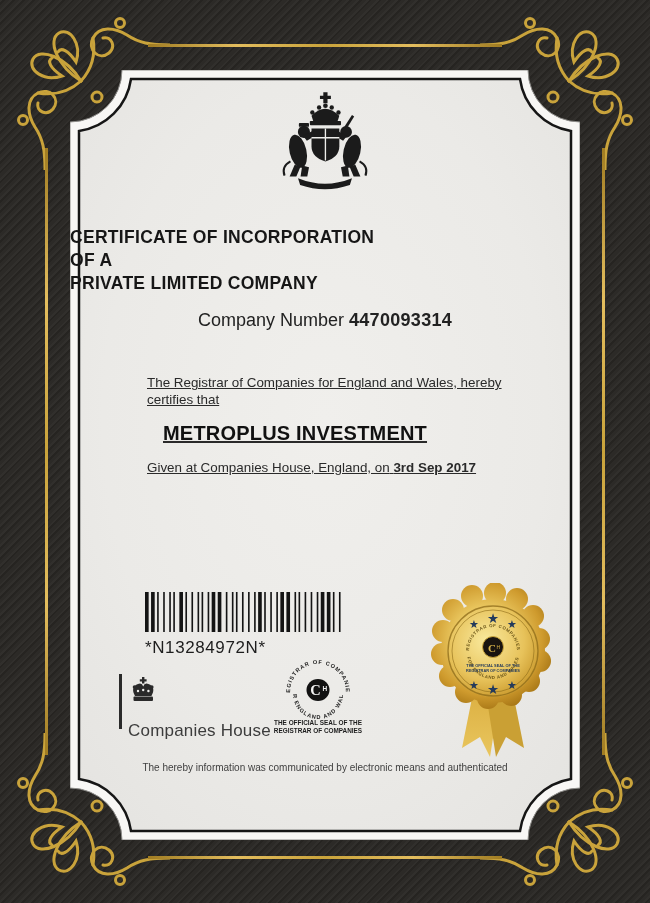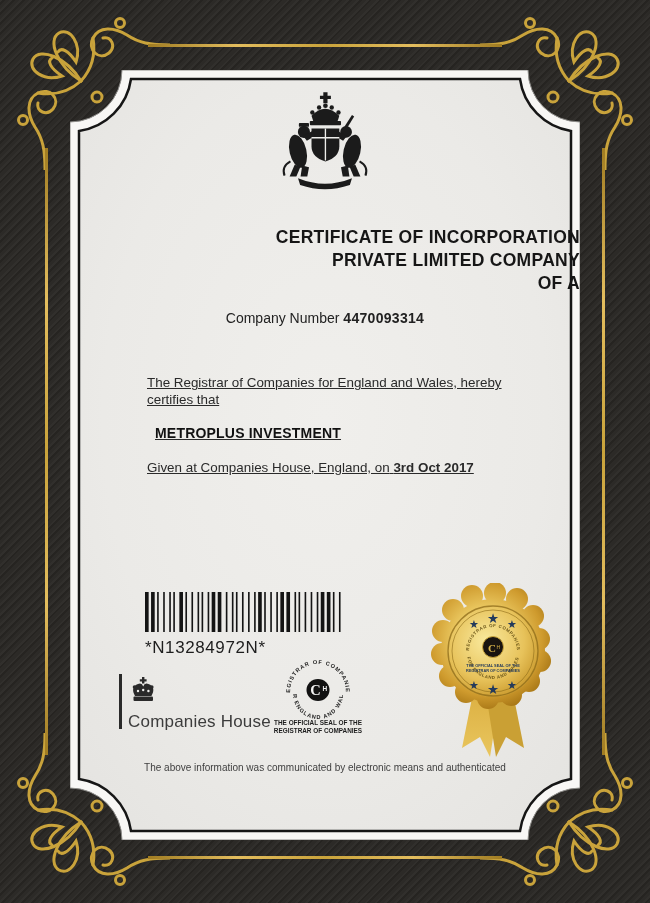--- a/index.html
+++ b/index.html
@@ -19,33 +19,33 @@
   
   .orn{position:absolute;width:170px;height:170px;}
   .orn.tl{top:0;left:0;}
   .orn.tr{top:0;right:0;transform:scaleX(-1);}
   .orn.bl{bottom:0;left:0;transform:scaleY(-1);}
   .orn.br{bottom:0;right:0;transform:scale(-1,-1);}
   
   .paper-svg{position:absolute;left:70px;top:70px;}
   .content{position:absolute;left:70px;top:70px;width:510px;height:770px;color:#1c1c1c;}
   .coat{position:absolute;left:50%;top:20px;transform:translateX(-50%);}
-  .title-block{position:absolute;top:156px;left:0;width:100%;text-align:right;
+  .title-block{position:absolute;top:156px;left:0;width:100%;text-align:left;
     font-weight:bold;font-size:17.5px;line-height:23px;letter-spacing:.3px;color:#161616;}
-  .company-number{position:absolute;top:240px;left:0;width:100%;text-align:center;font-size:14px;color:#222;}
+  .company-number{position:absolute;top:240px;left:0;width:100%;text-align:center;font-size:18px;color:#222;}
   .company-number b{letter-spacing:.3px;}
   .textblock{position:absolute;left:77px;top:305px;width:404px;font-size:13.4px;line-height:16.5px;color:#2a2a2a;text-decoration:underline;}
-  .textblock .name{font-size:14px;font-weight:bold;letter-spacing:.2px;color:#111;margin:13px 0 9px 8px;line-height:24px;}
+  .textblock .name{font-size:20px;font-weight:bold;letter-spacing:.2px;color:#111;margin:13px 0 9px 16px;line-height:24px;}
   .textblock .given{margin-top:15px;}
   .barcode-wrap{position:absolute;left:75px;top:522px;}
   .barcode-text{position:absolute;left:75px;top:568px;font-size:17px;letter-spacing:.6px;color:#1d1d1d;}
   .ch-logo{position:absolute;left:49px;top:604px;width:190px;height:56px;}
   .ch-bar{position:absolute;left:0;top:0;width:2.5px;height:55px;background:#2a2a2a;}
   .ch-crown{position:absolute;left:9px;top:1px;}
-  .ch-name{position:absolute;left:9px;top:38px;font-size:17px;color:#3c3c3c;letter-spacing:.2px;text-align:right;}
+  .ch-name{position:absolute;left:9px;top:47px;font-size:17px;color:#3c3c3c;letter-spacing:.2px;text-align:right;}
   .reg-seal{position:absolute;left:200px;top:578px;}
   .gold-seal{position:absolute;left:356px;top:513px;}
   .footer{position:absolute;top:692px;left:0;width:100%;text-align:center;
     font-size:10px;line-height:12px;color:#3f3f3f;}
 </style>
 </head>
 <body>
 
 <div class="page">
 
@@ -150,35 +150,35 @@
         <path d="M29,84 q-11,6 -7,17"></path>
         <path d="M111,84 q11,6 7,17"></path>
       </g>
       <g stroke="#ededea" stroke-width="1.6" fill="none">
         <path d="M70.5,45 v38 M54,56 h33"></path>
       </g>
     </svg>
 
     <div class="title-block">
       <div>CERTIFICATE OF INCORPORATION</div>
+      <div>OF A</div>
       <div>PRIVATE LIMITED COMPANY</div>
-      <div>OF A</div>
     </div>
 
     <div class="company-number">
       <span>Company Number</span>
       <b>4470093314</b>
     </div>
 
     <div class="textblock">
       <div>The Registrar of Companies for England and Wales, hereby certifies that</div>
       <div class="name">METROPLUS INVESTMENT</div>
       <div class="given">
         <span>Given at Companies House, England, on</span>
-        <b>3rd Oct 2017</b>
+        <b>3rd Sep 2017</b>
       </div>
     </div>
 
     <div class="barcode-wrap">
       <svg id="barcode-svg" width="200" height="40">
           <rect x="0.00" y="0" width="3.64" height="40" fill="#141414"></rect>
           <rect x="6.06" y="0" width="3.64" height="40" fill="#141414"></rect>
           <rect x="12.12" y="0" width="1.62" height="40" fill="#141414"></rect>
           <rect x="18.18" y="0" width="1.62" height="40" fill="#141414"></rect>
           <rect x="24.24" y="0" width="1.62" height="40" fill="#141414"></rect>
@@ -311,17 +311,17 @@
       </text>
       <circle cx="67" cy="64" r="10.5" fill="#191410"></circle>
       <circle cx="67" cy="64" r="10.5" fill="none" stroke="#caa53c" stroke-width="1"></circle>
       <text x="66" y="68.5" font-size="11" font-weight="bold" font-family="Liberation Serif, serif" fill="#d9b44a" text-anchor="middle">C</text>
       <text x="70.5" y="65.5" font-size="5" fill="#d9b44a">H</text>
       <text x="67" y="84" font-size="3.9" font-weight="bold" fill="#233a5c" text-anchor="middle">THE OFFICIAL SEAL OF THE</text>
       <text x="67" y="89" font-size="3.9" font-weight="bold" fill="#233a5c" text-anchor="middle">REGISTRAR OF COMPANIES</text>
     </svg>
 
     <div class="footer">
-      <div>The above information was communicated by electronic means and authenticated</div>
+      <div>The hereby information was communicated by electronic means and authenticated</div>
     </div>
 
   </div>
 </div>
 
 </body></html>

